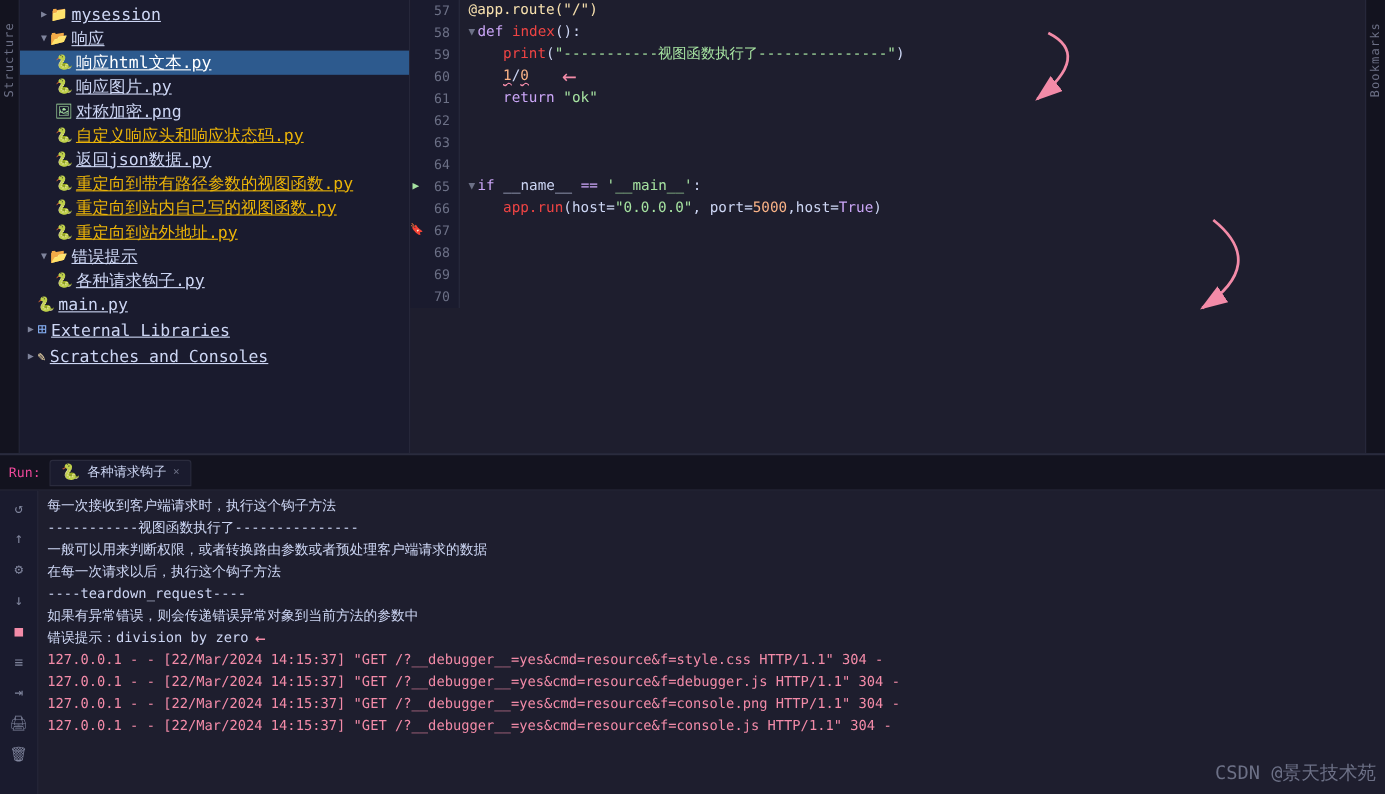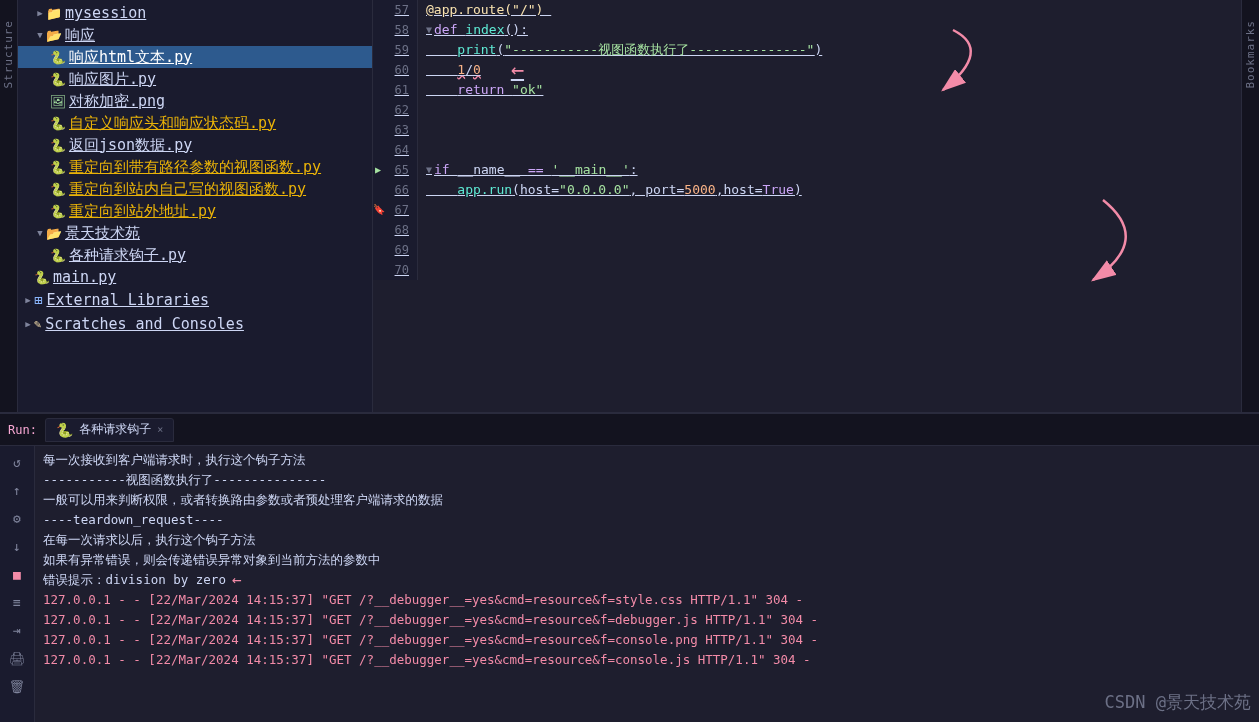--- a/index.html
+++ b/index.html
@@ -96,21 +96,20 @@
       cursor: pointer;
     }
 
     
     .editor-area {
       flex: 1;
       background: #1e1e2e;
       display: flex;
       flex-direction: column;
       overflow: hidden;
-      text-decoration: underline;
     }
 
     .code-container {
       flex: 1;
       display: flex;
       overflow: hidden;
       background: #1e1e2e;
     }
 
     .line-numbers {
@@ -162,21 +161,21 @@
       height: 20px;
       line-height: 20px;
       white-space: nowrap;
       font-size: 13px;
       display: flex;
       align-items: center;
     }
 
     
     .kw { color: #cba6f7; }       
-    .fn { color: #5eead4; }       
+    .fn { color: #ef4444; }       
     .str { color: #a6e3a1; }      
     .num { color: #fab387; }      
     .dec { color: #f9e2af; }      
     .cm { color: #6c7086; }       
     .cn { color: #cdd6f4; }       
     .red-underline {
       text-decoration: underline;
       text-decoration-color: #f38ba8;
       text-decoration-style: wavy;
     }
@@ -198,21 +197,21 @@
     .run-tab-bar {
       display: flex;
       align-items: center;
       background: #13131f;
       height: 32px;
       padding: 0 8px;
       border-bottom: 1px solid #2a2b3d;
     }
 
     .run-label {
-      color: #f9a8d4;
+      color: #ec4899;
       font-size: 12px;
       margin-right: 8px;
     }
 
     .tab-item {
       display: flex;
       align-items: center;
       background: #1a1b2e;
       border: 1px solid #2a2b3d;
       padding: 2px 10px;
@@ -416,21 +415,21 @@
       </div>
 
       <div class="tree-item indent-2">
         <span class="tree-icon" style="color:#f38ba8">🐍</span>
         <span class="file-label red">重定向到站外地址.py</span>
       </div>
 
       <div class="tree-item indent-1">
         <span class="tree-arrow">▼</span>
         <span class="tree-icon folder-icon">📂</span>
-        <span class="file-label">景天技术苑</span>
+        <span class="file-label">错误提示</span>
       </div>
 
       <div class="tree-item indent-2">
         <span class="tree-icon py-icon">🐍</span>
         <span class="file-label">各种请求钩子.py</span>
       </div>
 
       <div class="tree-item indent-1">
         <span class="tree-icon py-icon">🐍</span>
         <span class="file-label">main.py</span>
@@ -614,22 +613,22 @@
       <div class="console-btn" title="Filter">≡</div>
       <div class="console-btn" title="Indent">⇥</div>
       <div class="console-btn" title="Print">🖨</div>
       <div class="console-btn" title="Clear">🗑</div>
     </div>
 
     <div class="console-output">
       <div class="console-line normal">每一次接收到客户端请求时，执行这个钩子方法</div>
       <div class="console-line normal">-----------视图函数执行了---------------</div>
       <div class="console-line normal">一般可以用来判断权限，或者转换路由参数或者预处理客户端请求的数据</div>
+      <div class="console-line normal">在每一次请求以后，执行这个钩子方法</div>
       <div class="console-line normal">----teardown_request----</div>
-      <div class="console-line normal">在每一次请求以后，执行这个钩子方法</div>
       <div class="console-line normal">如果有异常错误，则会传递错误异常对象到当前方法的参数中</div>
       <div class="console-line error-arrow">
         <span>错误提示：division by zero</span>
         <span class="red-arrow-right">←</span>
       </div>
       <div class="console-line red-text">127.0.0.1 - - [22/Mar/2024 14:15:37] "GET /?__debugger__=yes&amp;cmd=resource&amp;f=style.css HTTP/1.1" 304 -</div>
       <div class="console-line red-text">127.0.0.1 - - [22/Mar/2024 14:15:37] "GET /?__debugger__=yes&amp;cmd=resource&amp;f=debugger.js HTTP/1.1" 304 -</div>
       <div class="console-line red-text">127.0.0.1 - - [22/Mar/2024 14:15:37] "GET /?__debugger__=yes&amp;cmd=resource&amp;f=console.png HTTP/1.1" 304 -</div>
       <div class="console-line red-text">127.0.0.1 - - [22/Mar/2024 14:15:37] "GET /?__debugger__=yes&amp;cmd=resource&amp;f=console.js HTTP/1.1" 304 -</div>
     </div>

